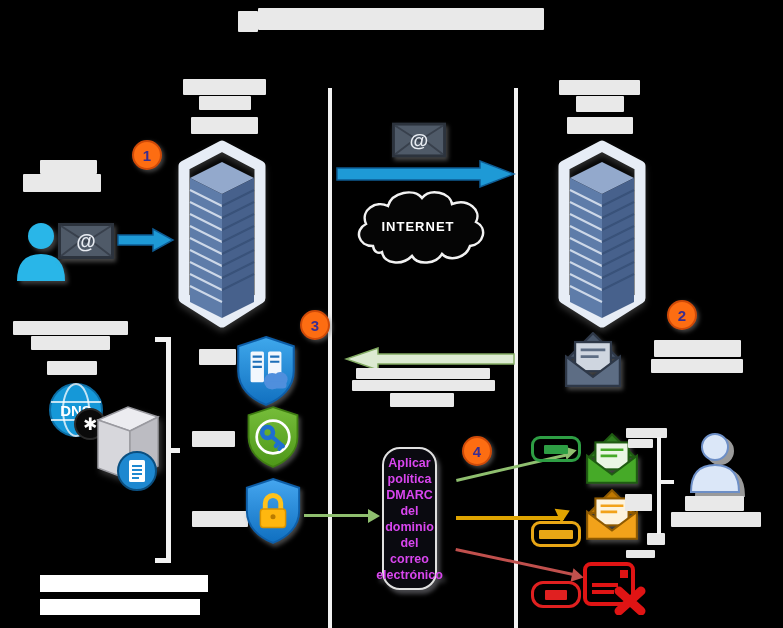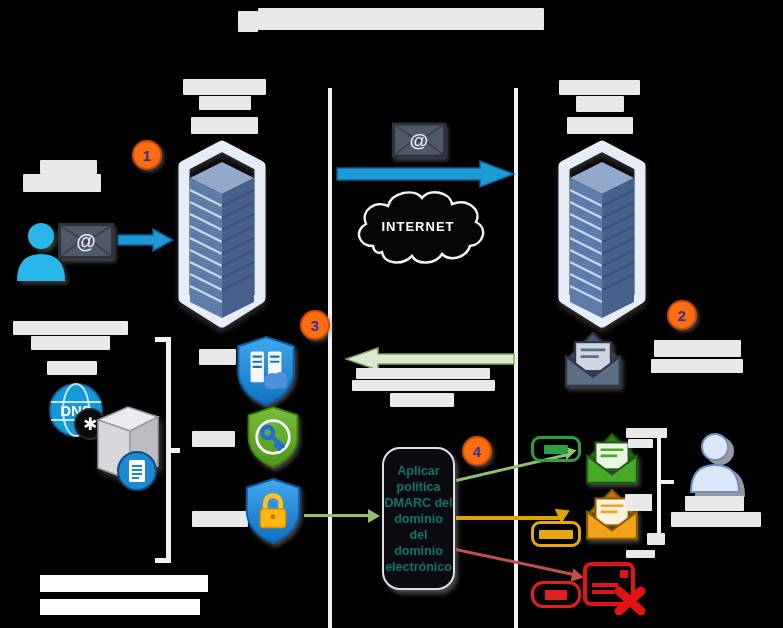--- a/index.html
+++ b/index.html
@@ -7,24 +7,24 @@
           font-family:"Liberation Sans","DejaVu Sans",sans-serif;}
   .abs{position:absolute;}
   .blob{position:absolute;background:#e9e9e9;border-radius:1px;}
   .blob-bright{position:absolute;background:#ffffff;}
   .divider{position:absolute;width:4px;background:#f2f2f2;}
   .bracket{position:absolute;background:#f2f2f2;}
   .step{position:absolute;width:30px;height:30px;border-radius:50%;
         background:#fd6d12;border:2px solid #cf4a08;color:#3b2d8f;
         font-weight:bold;font-size:15px;display:flex;align-items:center;justify-content:center;
         filter:drop-shadow(2px 2px 2px rgba(130,130,130,.55));box-sizing:border-box;}
-  .policy{position:absolute;left:382px;top:447px;width:73px;height:143px;background:#0a0a10;
+  .policy{position:absolute;left:382px;top:447px;width:55px;height:143px;background:#0a0a10;
           border:2px solid #e0e0e0;border-radius:18px;box-sizing:border-box;
           display:flex;flex-direction:column;align-items:center;justify-content:center;
-          color:#0f766e;font-weight:bold;font-size:12.5px;line-height:16px;text-align:center;
+          color:#d946ef;font-weight:bold;font-size:12.5px;line-height:16px;text-align:center;
           filter:drop-shadow(3px 4px 2px #47474b);}
   .badge{position:absolute;width:50px;border:3px solid;border-radius:9px;box-sizing:border-box;background:transparent;}
   .badge .btxt{position:absolute;height:9px;border-radius:1px;}
   .line{position:absolute;transform-origin:0 0;}
   .ah{position:absolute;width:0;height:0;border-style:solid;transform-origin:0 50%;}
   .shadowed{filter:drop-shadow(2px 3px 2px rgba(140,140,140,.5));}
   svg text{font-family:"Liberation Sans","DejaVu Sans",sans-serif;}
 </style>
 </head>
 <body>
@@ -203,21 +203,21 @@
   </svg>
 
   <div class="line" style="left:304px;top:514px;width:66px;height:3px;background:#8fbf6f;"></div>
   <div class="ah" style="left:368px;top:509px;border-width:7px 0 7px 12px;border-color:transparent transparent transparent #8fbf6f;"></div>
 
   <div class="policy">
     <div>Aplicar</div>
     <div>política</div>
     <div>DMARC del</div>
     <div>dominio</div>
-    <div>del dominio</div>
+    <div>del correo</div>
     <div>electrónico</div>
   </div>
 
   <div class="line" style="left:456px;top:479px;width:114px;height:3px;background:#8fbf6f;transform:rotate(-13deg);"></div>
   <div class="ah" style="left:565px;top:446px;border-width:7px 0 7px 12px;border-color:transparent transparent transparent #8fbf6f;transform:rotate(-13deg);"></div>
 
   <div class="line" style="left:456px;top:516px;width:108px;height:4px;background:#e0a400;"></div>
   <div class="ah" style="left:558px;top:508px;border-width:8px 0 8px 13px;border-color:transparent transparent transparent #e0a400;transform:rotate(-25deg);"></div>
 
   <div class="line" style="left:456px;top:548px;width:125px;height:3px;background:#c0504d;transform:rotate(12deg);"></div>

